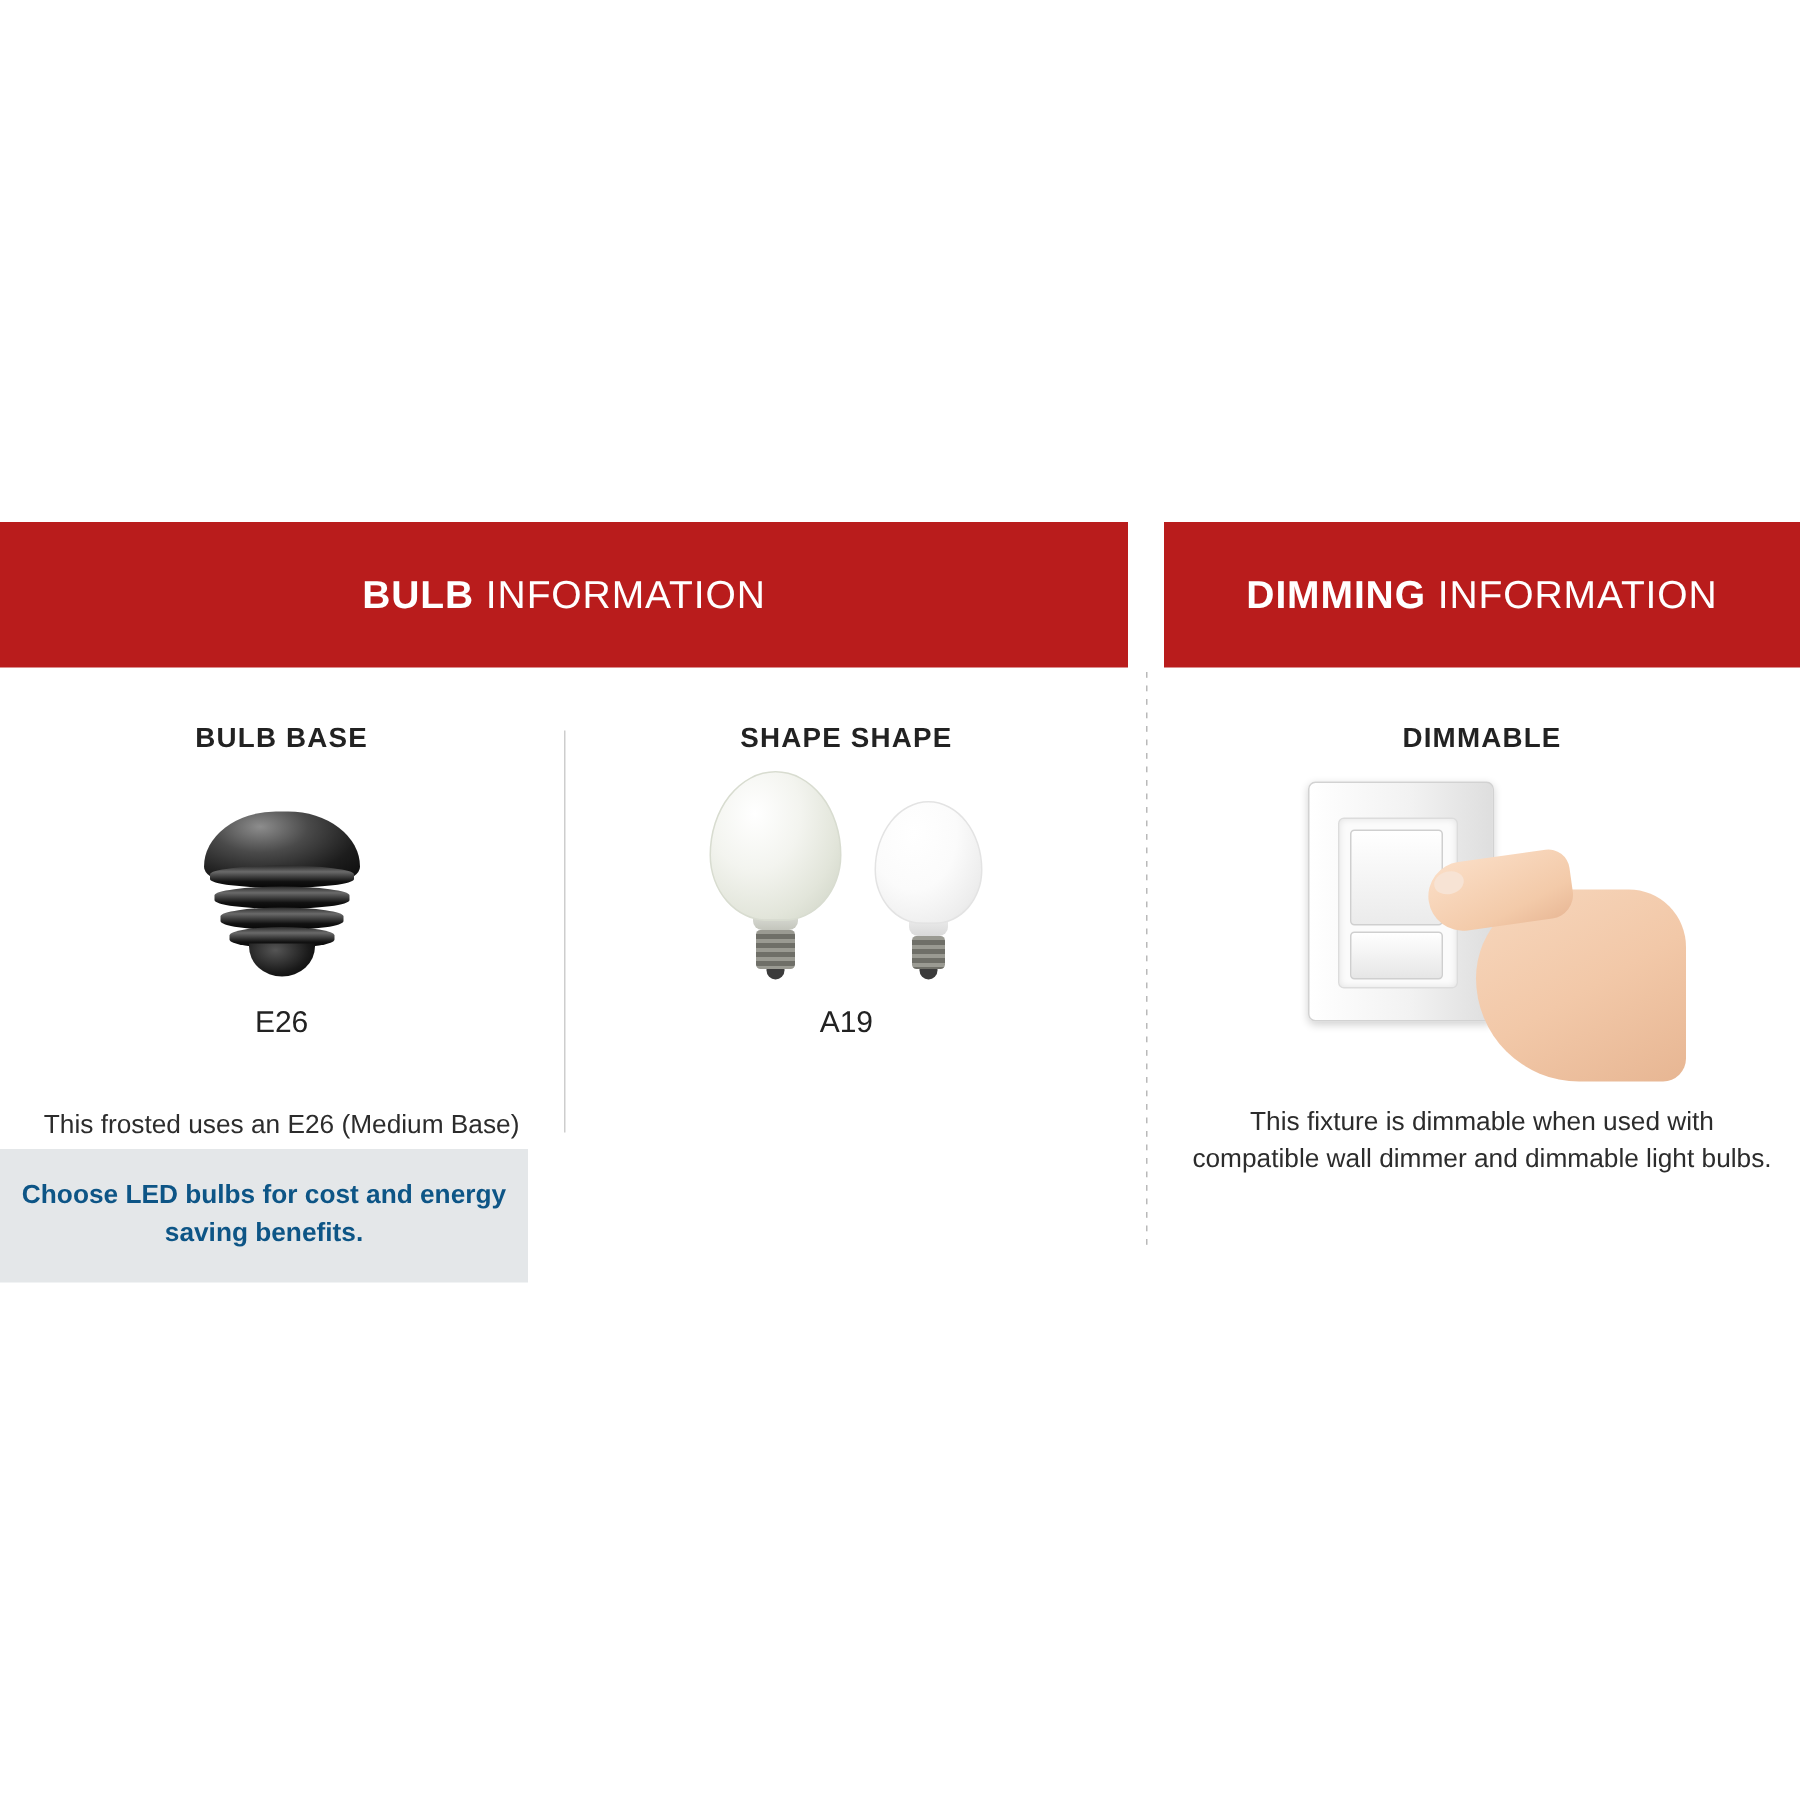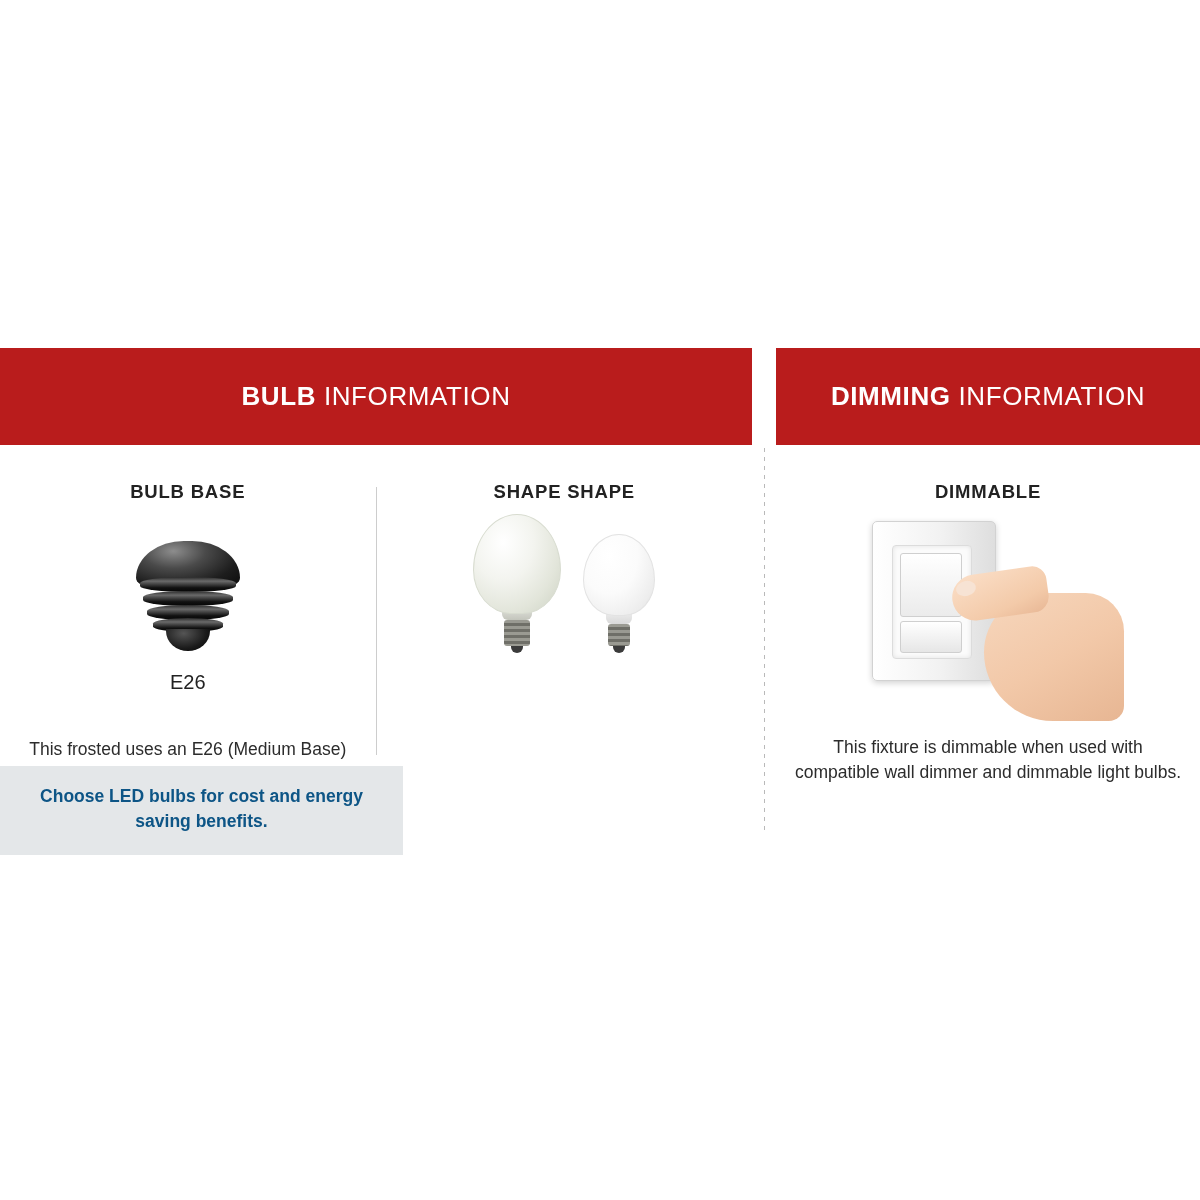--- a/index.html
+++ b/index.html
@@ -96,21 +96,21 @@
   .col-desc {
     font-size: 17.5px;
     line-height: 1.45;
     color: #2c2c2c;
   }
 
   .note {
     position: absolute;
     left: 0;
     top: 418px;
-    width: 403px;
+    width: 352px;
     background: #e4e7e9;
     color: #0d5586;
     font-size: 17.5px;
     font-weight: 700;
     line-height: 1.45;
     text-align: center;
     padding: 18px 10px 20px 10px;
     box-sizing: border-box;
   }
 
@@ -344,20 +344,21 @@
             </div>
             <div class="bulb led">
               <div class="glass"></div>
               <div class="neck"></div>
               <div class="screw"></div>
               <div class="base-tip"></div>
             </div>
           </div>
         </div>
 
+        <div class="fig-label">A19</div>
       </div>
 
     </div>
 
     <div class="note">Choose LED bulbs for cost and energy saving benefits.</div>
   </section>
 
   <div class="vsep"></div>
 
   <section class="panel panel-right">

